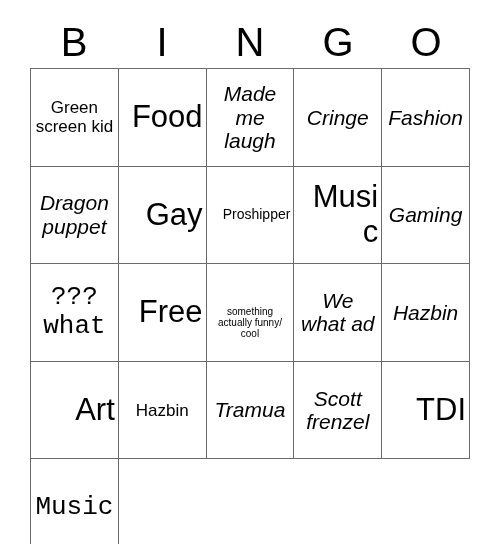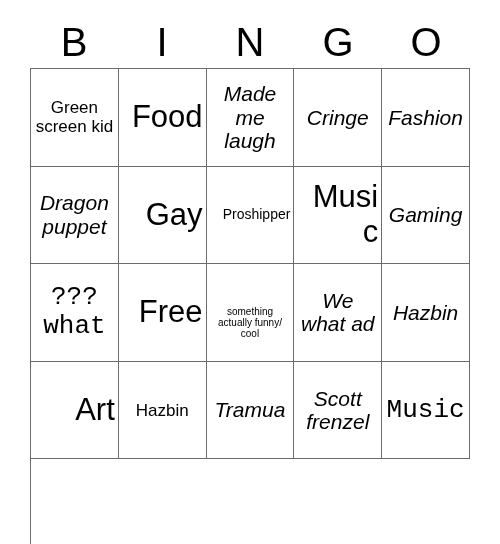--- a/index.html
+++ b/index.html
@@ -165,17 +165,20 @@
       <span class="cell-text" data-size="sm">Hazbin</span>
     </div>
 
     <div class="cell">
       <span class="cell-text" data-size="md">Tramua</span>
     </div>
     <div class="cell">
       <span class="cell-text" data-size="md">Scott frenzel</span>
     </div>
     <div class="cell">
+      <span class="cell-text" data-size="xl">TDI</span>
+    </div>
+    <div class="cell">
       <span class="cell-text" data-size="lg">Music</span>
     </div>
 
   </div>
 </div>
 
 </body></html>

